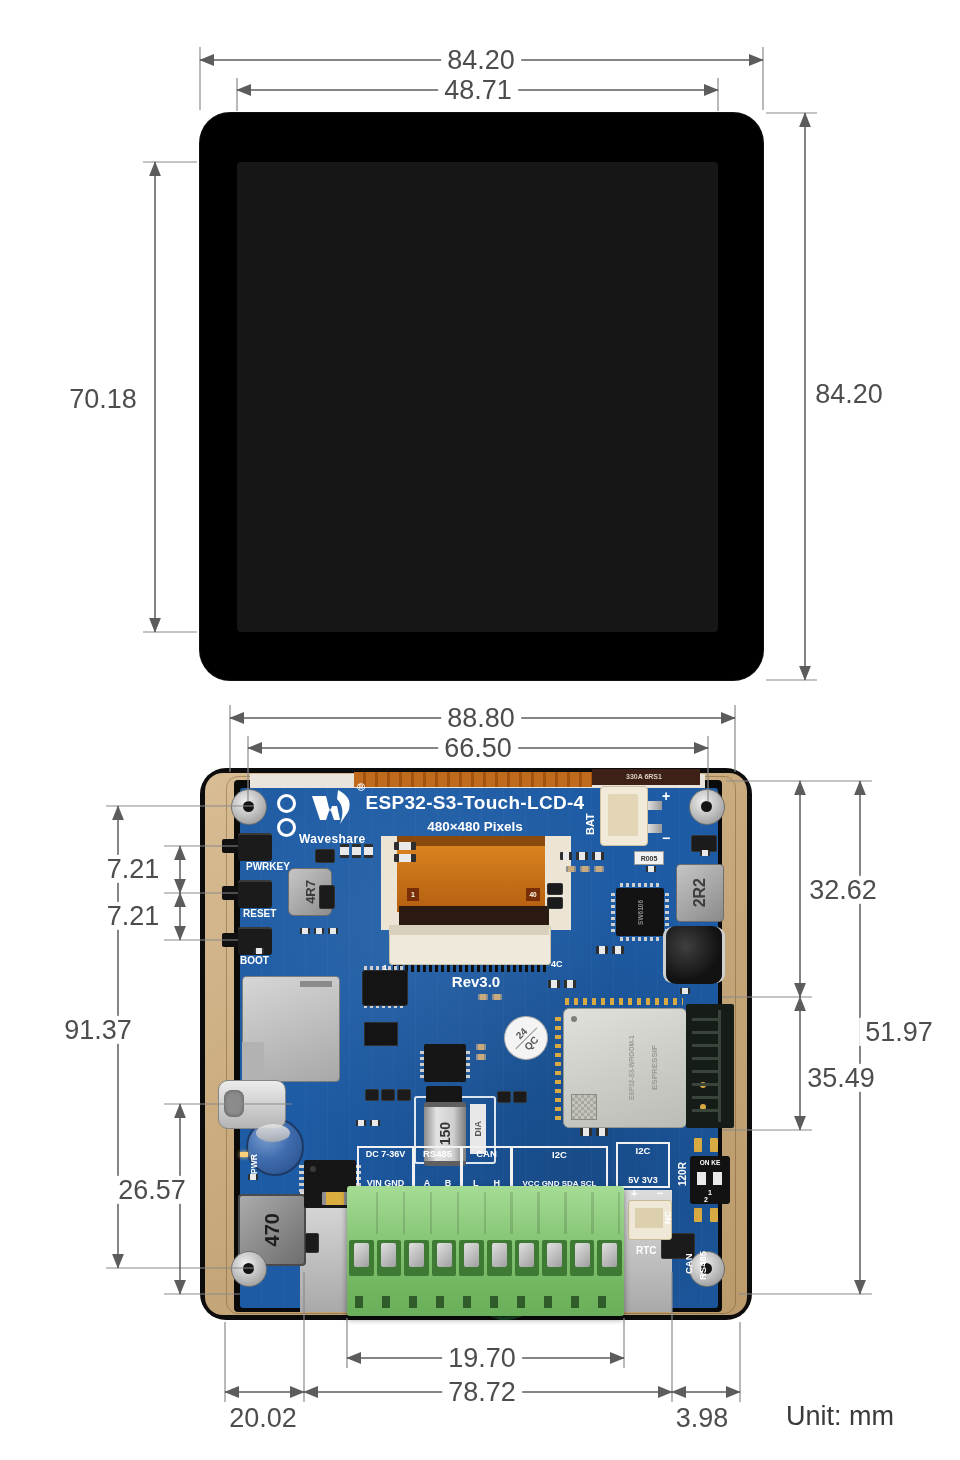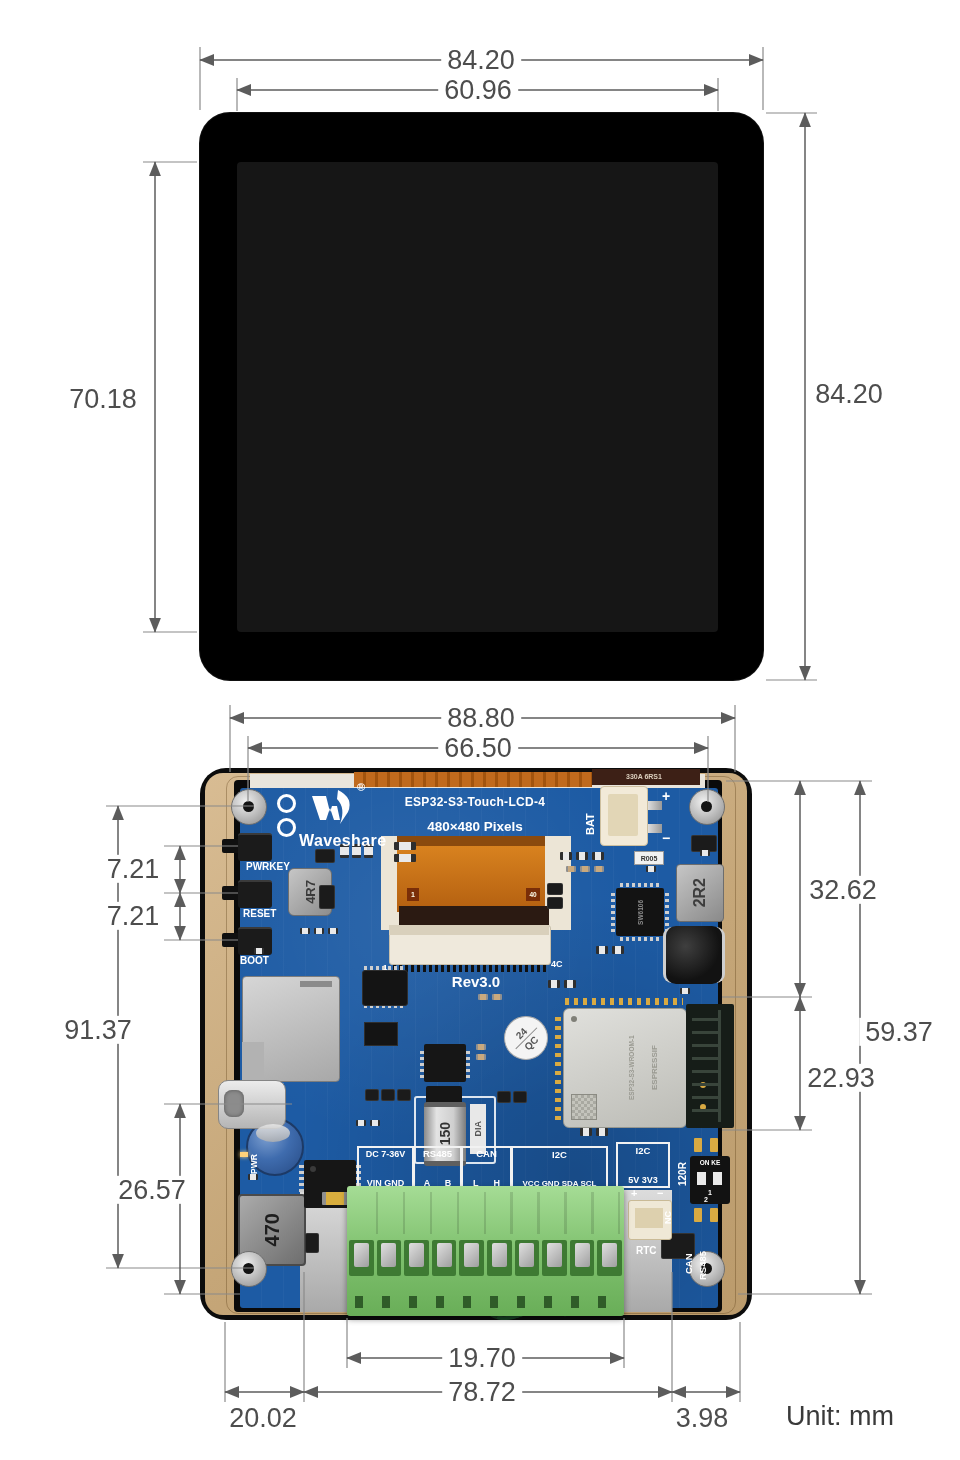--- a/index.html
+++ b/index.html
@@ -71,23 +71,23 @@
       <i></i>
     </div>
 
   <div class="abs" style="left:277px;top:794px;width:13px;height:13px;border:3px solid #fff;border-radius:50%;z-index:26;"></div>
   <div class="abs" style="left:277px;top:818px;width:13px;height:13px;border:3px solid #fff;border-radius:50%;z-index:26;"></div>
   <svg class="abs" style="left:310px;top:786px;z-index:26;" width="48" height="42" viewBox="0 0 48 42">
     <path fill="#fff" d="M2 10 L10 34 L16 34 L20 22 L24 34 L30 34 L27 20 L22 20 L20 26 L16 10 Z"></path>
     <path fill="#fff" d="M28 4 Q44 12 38 26 L30 38 Q36 22 27 13 Z"></path>
   </svg>
   <div class="sk" style="left:357px;top:782px;font-size:11px;">®</div>
-  <div class="sk" style="left:299px;top:833px;font-size:16px;letter-spacing:.4px;">Waveshare</div>
-
-  <div class="sk ctr" style="left:340px;top:792px;width:270px;height:20px;font-size:12px;letter-spacing:.3px;">ESP32-S3-Touch-LCD-4</div>
+  <div class="sk" style="left:299px;top:833px;font-size:12px;letter-spacing:.4px;">Waveshare</div>
+
+  <div class="sk ctr" style="left:340px;top:792px;width:270px;height:20px;font-size:19px;letter-spacing:.3px;">ESP32-S3-Touch-LCD-4</div>
   <div class="sk ctr" style="left:390px;top:819px;width:170px;height:15px;font-size:13.5px;">480×480 Pixels</div>
 
   <div class="abs" style="left:600px;top:786px;width:46px;height:58px;background:#f2ead8;border:1px solid #cdbf9f;border-radius:4px;z-index:26;"></div>
   <div class="abs" style="left:608px;top:794px;width:30px;height:42px;background:#e2d6b6;border-radius:2px;z-index:27;"></div>
   <div class="abs" style="left:648px;top:801px;width:14px;height:9px;background:linear-gradient(90deg,#ddd,#999);z-index:26;"></div>
   <div class="abs" style="left:648px;top:824px;width:14px;height:9px;background:linear-gradient(90deg,#ddd,#999);z-index:26;"></div>
   <div class="sk vt ctr" style="left:584px;top:804px;width:13px;height:40px;font-size:11px;z-index:27;">BAT</div>
   <div class="sk" style="left:662px;top:789px;font-size:14px;">+</div>
   <div class="sk" style="left:662px;top:831px;font-size:14px;">−</div>
   <div class="smd chip" style="left:692px;top:836px;width:24px;height:15px;"></div>
@@ -400,31 +400,31 @@
       <line x1="800" y1="997" x2="800" y2="1130" marker-start="url(#arr)" marker-end="url(#arr)"></line>
       <line x1="860" y1="781" x2="860" y2="1294" marker-start="url(#arr)" marker-end="url(#arr)"></line>
       <line x1="347" y1="1358" x2="624" y2="1358" marker-start="url(#arr)" marker-end="url(#arr)"></line>
       <line x1="225" y1="1392" x2="304" y2="1392" marker-start="url(#arr)" marker-end="url(#arr)"></line>
       <line x1="304" y1="1392" x2="672" y2="1392" marker-start="url(#arr)" marker-end="url(#arr)"></line>
       <line x1="672" y1="1392" x2="740" y2="1392" marker-start="url(#arr)" marker-end="url(#arr)"></line>
     </g>
   </svg>
 
   <div class="dim" style="left:481px;top:60px;">84.20</div>
-  <div class="dim" style="left:478px;top:90px;">60.96</div>
+  <div class="dim" style="left:478px;top:90px;">48.71</div>
   <div class="dim" style="left:103px;top:399px;">70.18</div>
   <div class="dim" style="left:849px;top:394px;">84.20</div>
   <div class="dim" style="left:481px;top:718px;">88.80</div>
   <div class="dim" style="left:478px;top:748px;">66.50</div>
   <div class="dim" style="left:133px;top:869px;">7.21</div>
   <div class="dim" style="left:133px;top:916px;">7.21</div>
   <div class="dim" style="left:98px;top:1030px;">91.37</div>
   <div class="dim" style="left:152px;top:1190px;">26.57</div>
   <div class="dim" style="left:843px;top:890px;">32.62</div>
-  <div class="dim" style="left:899px;top:1032px;">59.37</div>
-  <div class="dim" style="left:841px;top:1078px;">22.93</div>
+  <div class="dim" style="left:899px;top:1032px;">51.97</div>
+  <div class="dim" style="left:841px;top:1078px;">35.49</div>
   <div class="dim" style="left:482px;top:1358px;">19.70</div>
   <div class="dim" style="left:482px;top:1392px;">78.72</div>
   <div class="dim" style="left:263px;top:1418px;">20.02</div>
   <div class="dim" style="left:702px;top:1418px;">3.98</div>
   <div class="dim" style="left:840px;top:1416px;color:#3a3a3a;">Unit: mm</div>
 
 </div>
 
 </body></html>

